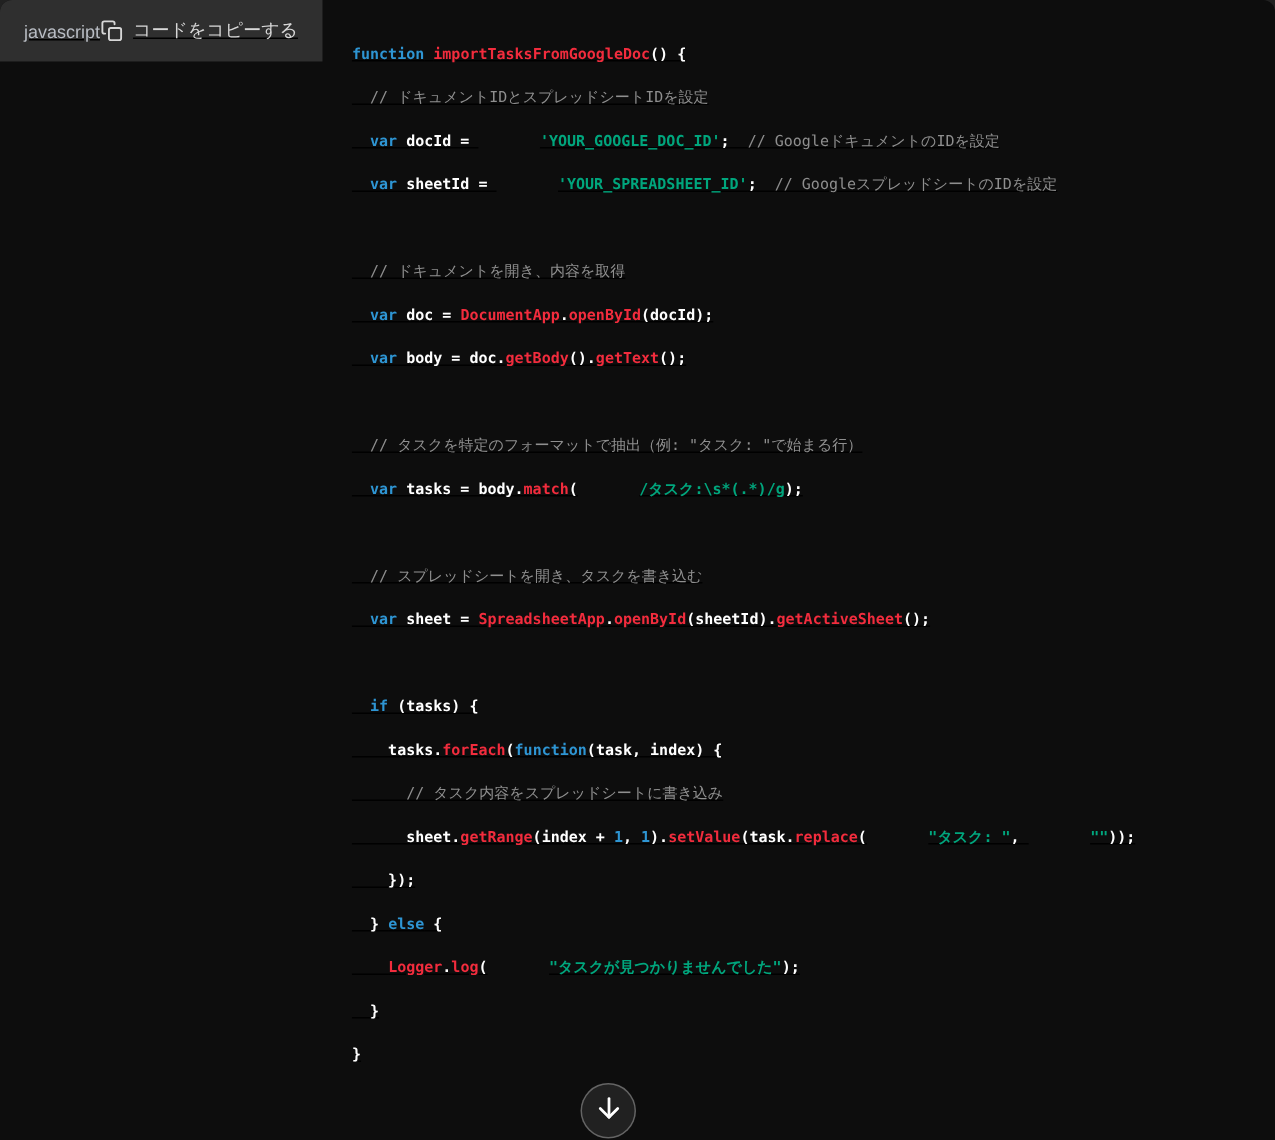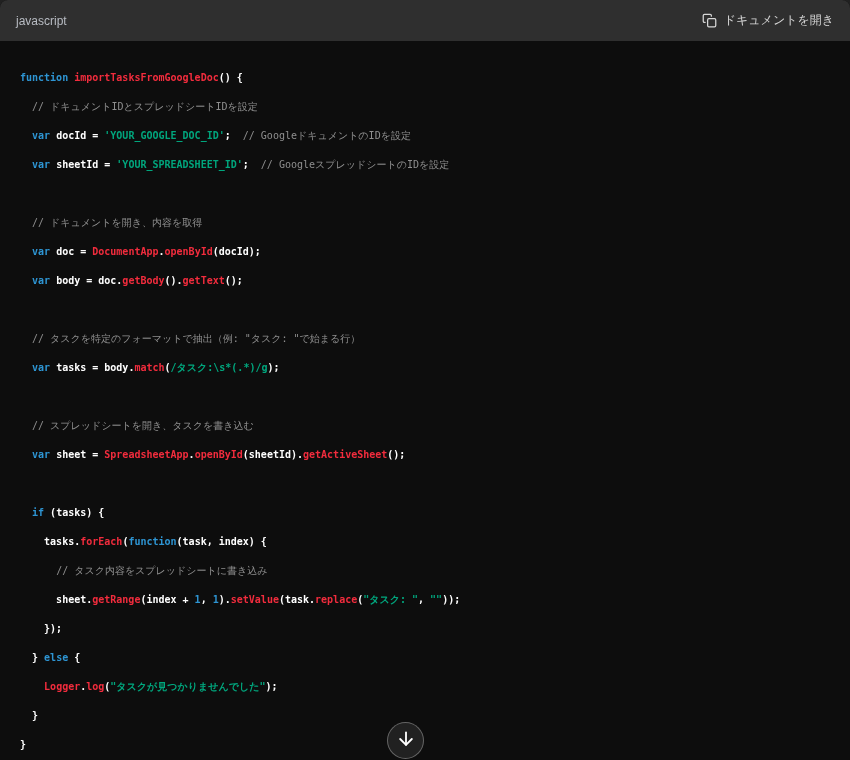--- a/index.html
+++ b/index.html
@@ -7,21 +7,21 @@
     width: 850px; height: 760px;
     background: var(--page_bg, #212121);
     overflow: hidden;
     font-family: "Liberation Sans", sans-serif;
   }
   .window {
     position: absolute; inset: 0;
     border-radius: 8px 8px 0 0;
     overflow: hidden;
     background: var(--code_bg, #0d0d0d);
-    display: flex; flex-direction: column;
+    display: flex; flex-direction: row; text-decoration: underline;
   }
   .code-header {
     height: 41px; flex: 0 0 auto;
     background: var(--header_bg, #2f2f2f);
     display: flex; align-items: center; justify-content: space-between;
     padding: 0 16px;
   }
   .lang-label {
     font-size: 12px;
     color: var(--header_text, #b8bcc3);
@@ -43,21 +43,21 @@
     line-height: 29px;
     color: var(--plain, #ffffff);
   }
   .code-line {
     white-space: pre;
     min-height: 29px;
     font-weight: 600;
   }
   .tok-kw  { color: var(--keyword); }
   .tok-fn  { color: var(--function); }
-  .tok-str { color: var(--string); }
+  .tok-str { color: var(--string); margin-left: 41px; }
   .tok-num { color: var(--number); }
   .tok-pl  { color: var(--plain); }
   .tok-com { color: var(--comment); font-weight: 400; }
   .scroll-down {
     position: absolute;
     left: 387px; top: 722px;
     width: 37px; height: 37px;
     border-radius: 50%;
     background: var(--page_bg, #212121);
     border: 1px solid rgba(255,255,255,0.3);
@@ -72,21 +72,21 @@
 <div class="window">
   <div class="code-header">
     <span class="lang-label">javascript</span>
     <button class="copy-btn">
       <span>
         <svg width="15" height="15" viewBox="0 0 24 24" fill="none" stroke="currentColor" stroke-width="2" stroke-linecap="round" stroke-linejoin="round">
           <rect x="9" y="9" width="13" height="13" rx="2"></rect>
           <path d="M5 15H4a2 2 0 0 1-2-2V4a2 2 0 0 1 2-2h9a2 2 0 0 1 2 2v1"></path>
         </svg>
       </span>
-      <span>ドキュメントを開き</span>
+      <span>コードをコピーする</span>
     </button>
   </div>
   <pre class="code-area"><code id="code-root"><div class="code-line"><span class="tok-kw">function</span><span class="tok-pl"> </span><span class="tok-fn">importTasksFromGoogleDoc</span><span class="tok-pl">() {</span></div><div class="code-line"><span class="tok-pl">  </span><span class="tok-com">// ドキュメントIDとスプレッドシートIDを設定</span></div><div class="code-line"><span class="tok-pl">  </span><span class="tok-kw">var</span><span class="tok-pl"> docId = </span><span class="tok-str">'YOUR_GOOGLE_DOC_ID'</span><span class="tok-pl">;  </span><span class="tok-com">// GoogleドキュメントのIDを設定</span></div><div class="code-line"><span class="tok-pl">  </span><span class="tok-kw">var</span><span class="tok-pl"> sheetId = </span><span class="tok-str">'YOUR_SPREADSHEET_ID'</span><span class="tok-pl">;  </span><span class="tok-com">// GoogleスプレッドシートのIDを設定</span></div><div class="code-line"></div><div class="code-line"><span class="tok-pl">  </span><span class="tok-com">// ドキュメントを開き、内容を取得</span></div><div class="code-line"><span class="tok-pl">  </span><span class="tok-kw">var</span><span class="tok-pl"> doc = </span><span class="tok-fn">DocumentApp</span><span class="tok-pl">.</span><span class="tok-fn">openById</span><span class="tok-pl">(docId);</span></div><div class="code-line"><span class="tok-pl">  </span><span class="tok-kw">var</span><span class="tok-pl"> body = doc.</span><span class="tok-fn">getBody</span><span class="tok-pl">().</span><span class="tok-fn">getText</span><span class="tok-pl">();</span></div><div class="code-line"></div><div class="code-line"><span class="tok-pl">  </span><span class="tok-com">// タスクを特定のフォーマットで抽出（例: "タスク: "で始まる行）</span></div><div class="code-line"><span class="tok-pl">  </span><span class="tok-kw">var</span><span class="tok-pl"> tasks = body.</span><span class="tok-fn">match</span><span class="tok-pl">(</span><span class="tok-str">/タスク:\s*(.*)/g</span><span class="tok-pl">);</span></div><div class="code-line"></div><div class="code-line"><span class="tok-pl">  </span><span class="tok-com">// スプレッドシートを開き、タスクを書き込む</span></div><div class="code-line"><span class="tok-pl">  </span><span class="tok-kw">var</span><span class="tok-pl"> sheet = </span><span class="tok-fn">SpreadsheetApp</span><span class="tok-pl">.</span><span class="tok-fn">openById</span><span class="tok-pl">(sheetId).</span><span class="tok-fn">getActiveSheet</span><span class="tok-pl">();</span></div><div class="code-line"></div><div class="code-line"><span class="tok-pl">  </span><span class="tok-kw">if</span><span class="tok-pl"> (tasks) {</span></div><div class="code-line"><span class="tok-pl">    tasks.</span><span class="tok-fn">forEach</span><span class="tok-pl">(</span><span class="tok-kw">function</span><span class="tok-pl">(task, index) {</span></div><div class="code-line"><span class="tok-pl">      </span><span class="tok-com">// タスク内容をスプレッドシートに書き込み</span></div><div class="code-line"><span class="tok-pl">      sheet.</span><span class="tok-fn">getRange</span><span class="tok-pl">(index + </span><span class="tok-num">1</span><span class="tok-pl">, </span><span class="tok-num">1</span><span class="tok-pl">).</span><span class="tok-fn">setValue</span><span class="tok-pl">(task.</span><span class="tok-fn">replace</span><span class="tok-pl">(</span><span class="tok-str">"タスク: "</span><span class="tok-pl">, </span><span class="tok-str">""</span><span class="tok-pl">));</span></div><div class="code-line"><span class="tok-pl">    });</span></div><div class="code-line"><span class="tok-pl">  } </span><span class="tok-kw">else</span><span class="tok-pl"> {</span></div><div class="code-line"><span class="tok-pl">    </span><span class="tok-fn">Logger</span><span class="tok-pl">.</span><span class="tok-fn">log</span><span class="tok-pl">(</span><span class="tok-str">"タスクが見つかりませんでした"</span><span class="tok-pl">);</span></div><div class="code-line"><span class="tok-pl">  }</span></div><div class="code-line"><span class="tok-pl">}</span></div></code></pre>
 </div>
 
 <button class="scroll-down">
   <span>
     <svg width="20" height="20" viewBox="0 0 24 24" fill="none" stroke="#ffffff" stroke-width="2.2" stroke-linecap="round" stroke-linejoin="round">
       <path d="M12 4v15"></path>
       <path d="M5 12l7 7 7-7"></path>

